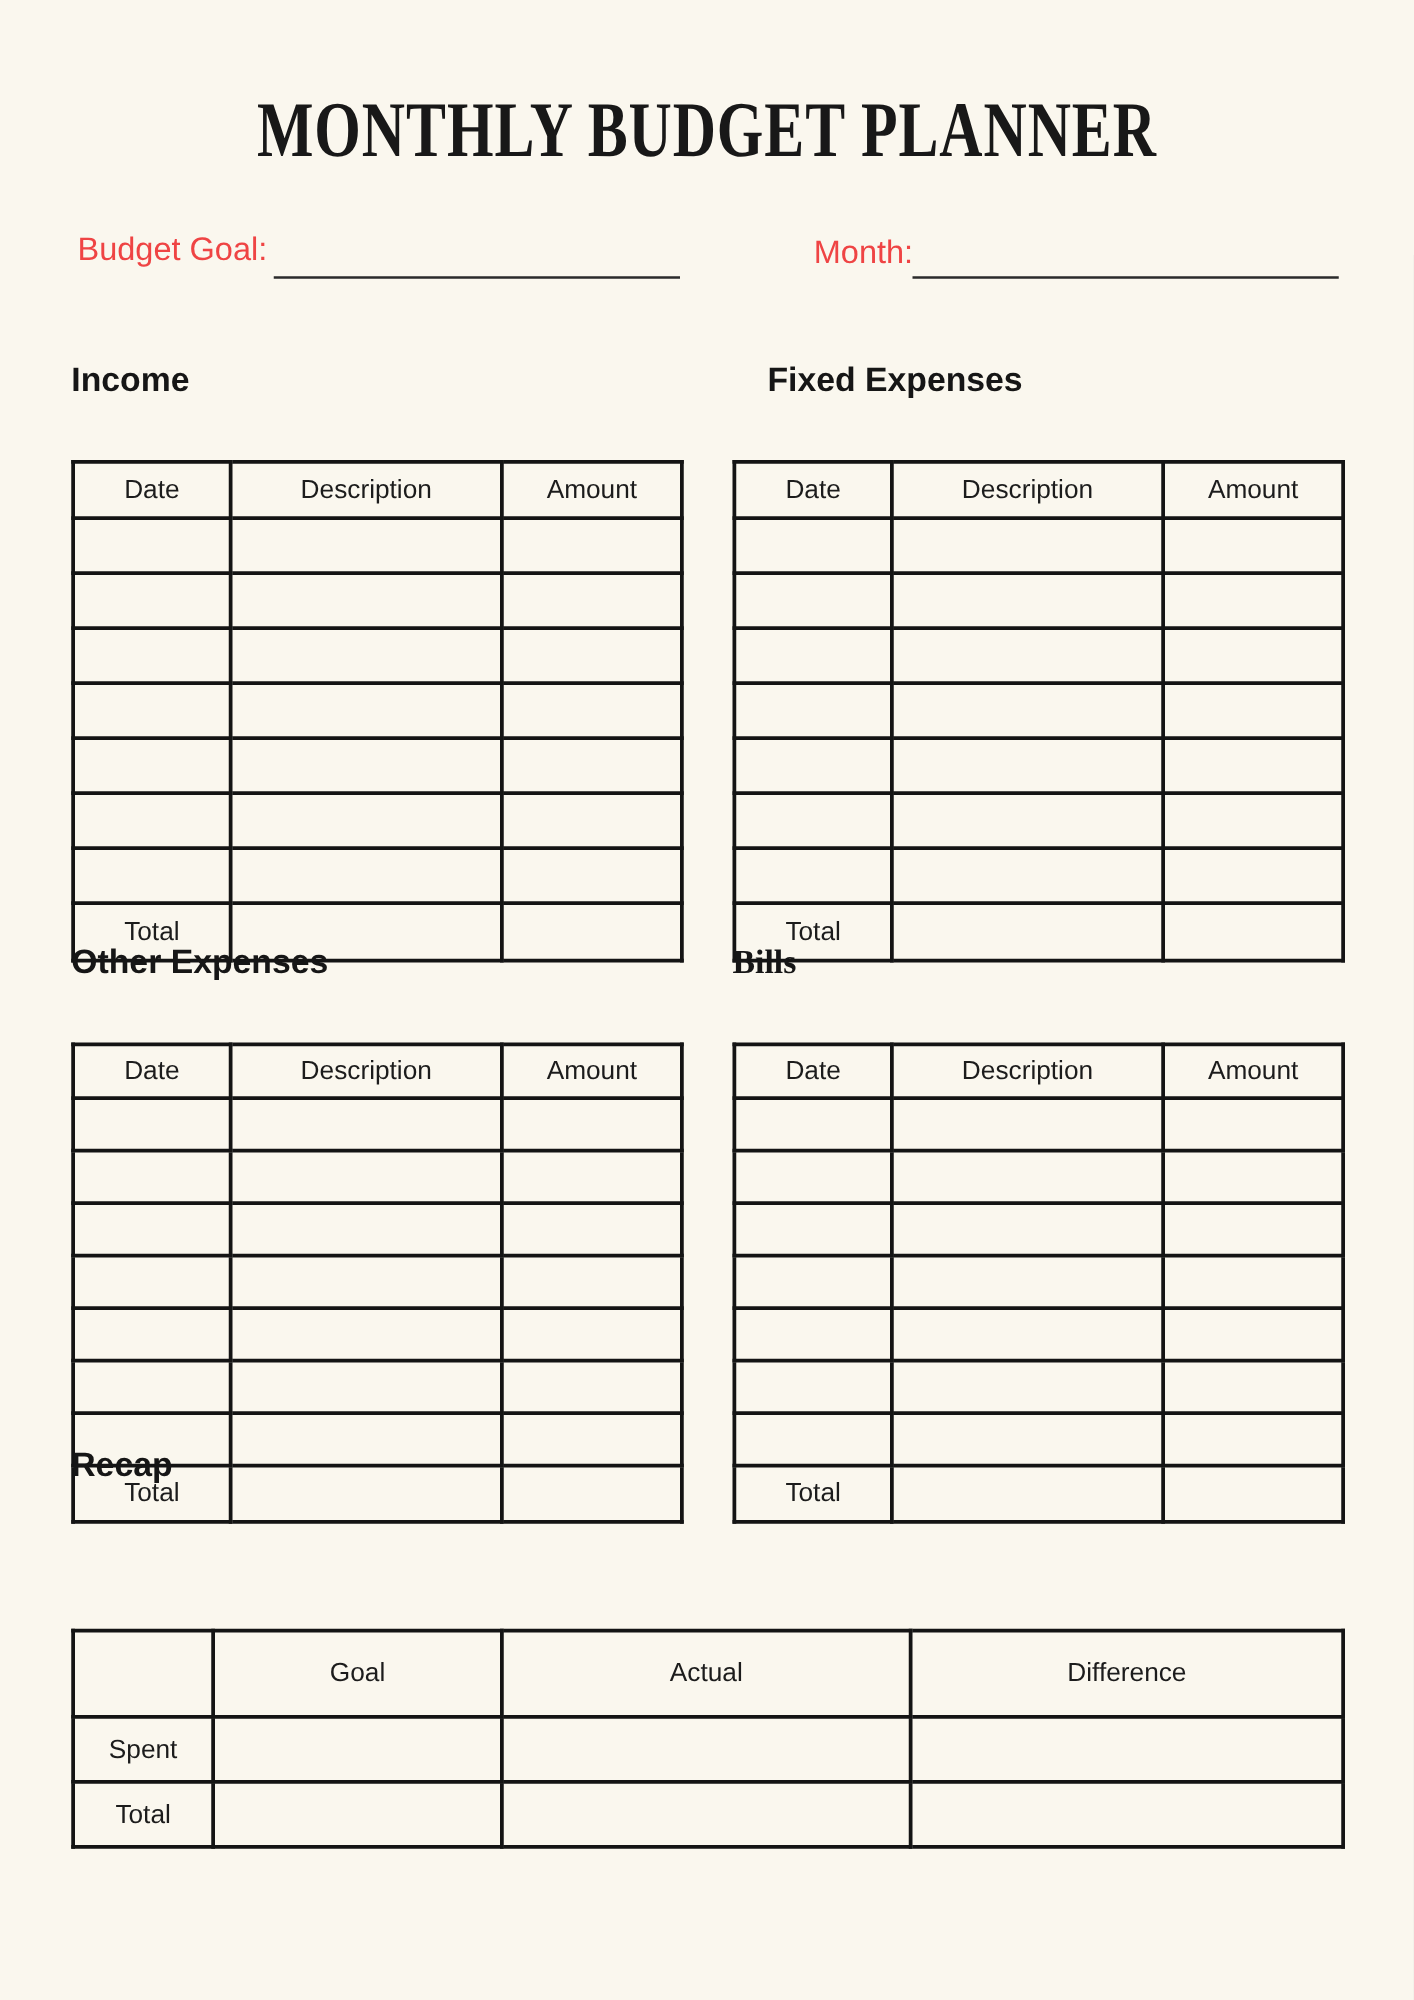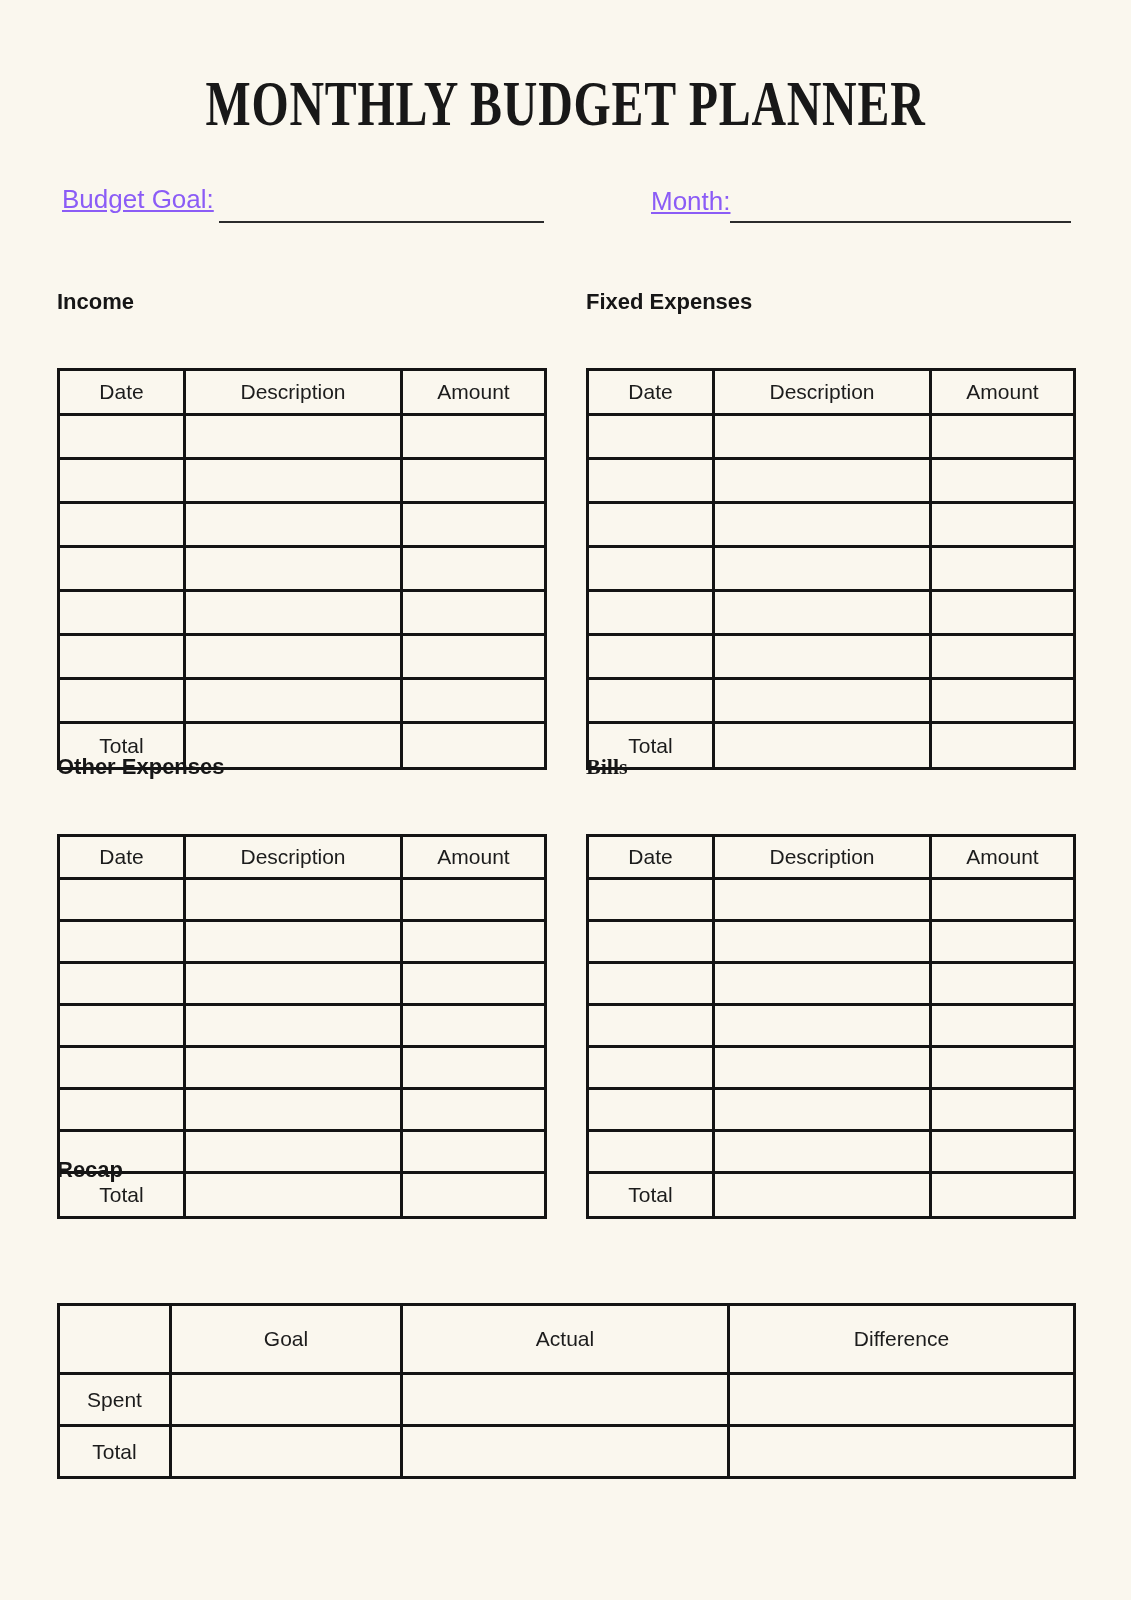--- a/index.html
+++ b/index.html
@@ -14,33 +14,33 @@
     overflow:hidden;
   }
   .title{
     position:absolute;top:68px;left:0;width:1131px;
     text-align:center;white-space:nowrap;
     font-family:"Liberation Serif", serif;
     font-weight:700;font-size:63px;letter-spacing:1px;
     color:#181818;
     transform:scaleX(0.76);
   }
-  .field-label{position:absolute;font-size:26px;color:#8b5cf6;text-decoration:underline;}
+  .field-label{position:absolute;font-size:26px;color:#ef4444;}
   .label-budget-goal{left:62px;top:184px;}
   .label-month{left:651px;top:186px;}
   .fill-line{position:absolute;height:2px;background:#2b2b2b;}
   .line-budget-goal{left:219px;top:221px;width:325px;}
   .line-month{left:730px;top:221px;width:341px;}
   .fill-value{position:absolute;font-size:24px;color:#1c1c1c;}
   .value-budget-goal{left:228px;top:192px;width:310px;}
   .value-month{left:739px;top:192px;width:326px;}
 
-  .section-title{position:absolute;font-size:22px;font-weight:700;color:#161616;}
+  .section-title{position:absolute;font-size:27px;font-weight:700;color:#161616;}
   .st-income{left:57px;top:289px;}
-  .st-fixed{left:586px;top:289px;text-align:right;}
+  .st-fixed{left:614px;top:289px;text-align:right;}
   .st-other{left:57px;top:754px;}
   .st-bills{left:586px;top:754px;font-family:Liberation Serif, serif;}
   .st-recap{left:57px;top:1157px;text-align:right;}
 
   table{position:absolute;border-collapse:collapse;table-layout:fixed;margin-top:24px;}
   th,td{
     border:3px solid #141414;
     padding:0;margin:0;
     font-size:21px;font-weight:400;color:#1c1c1c;
     text-align:center;vertical-align:middle;

